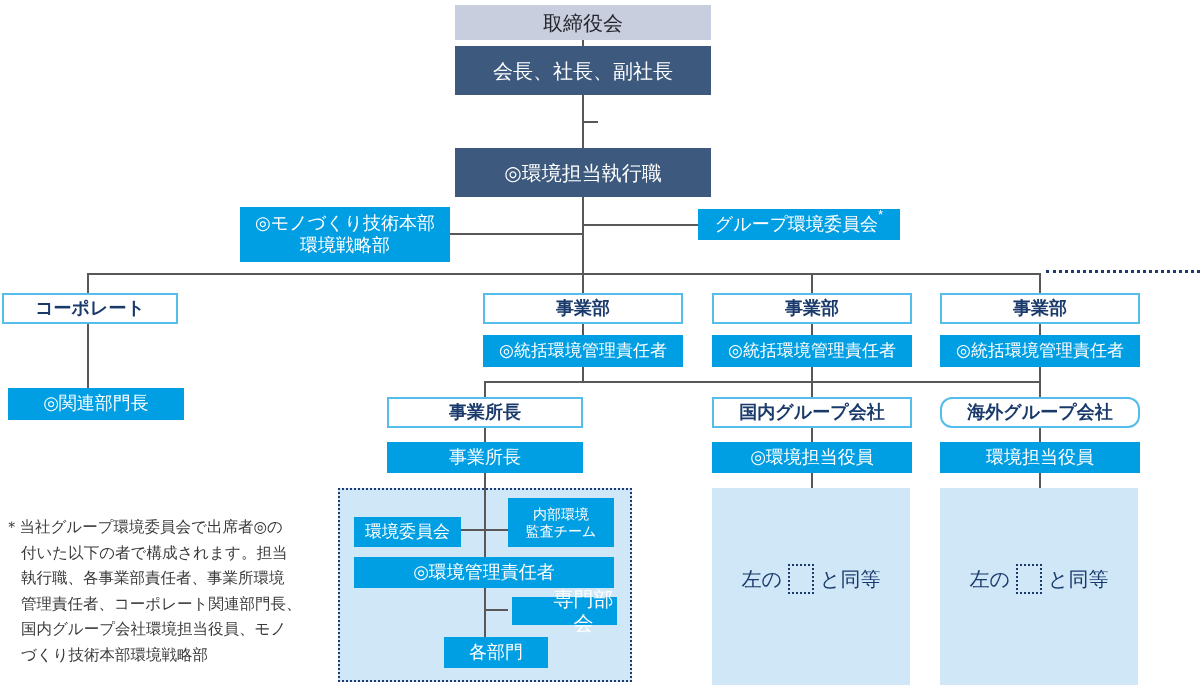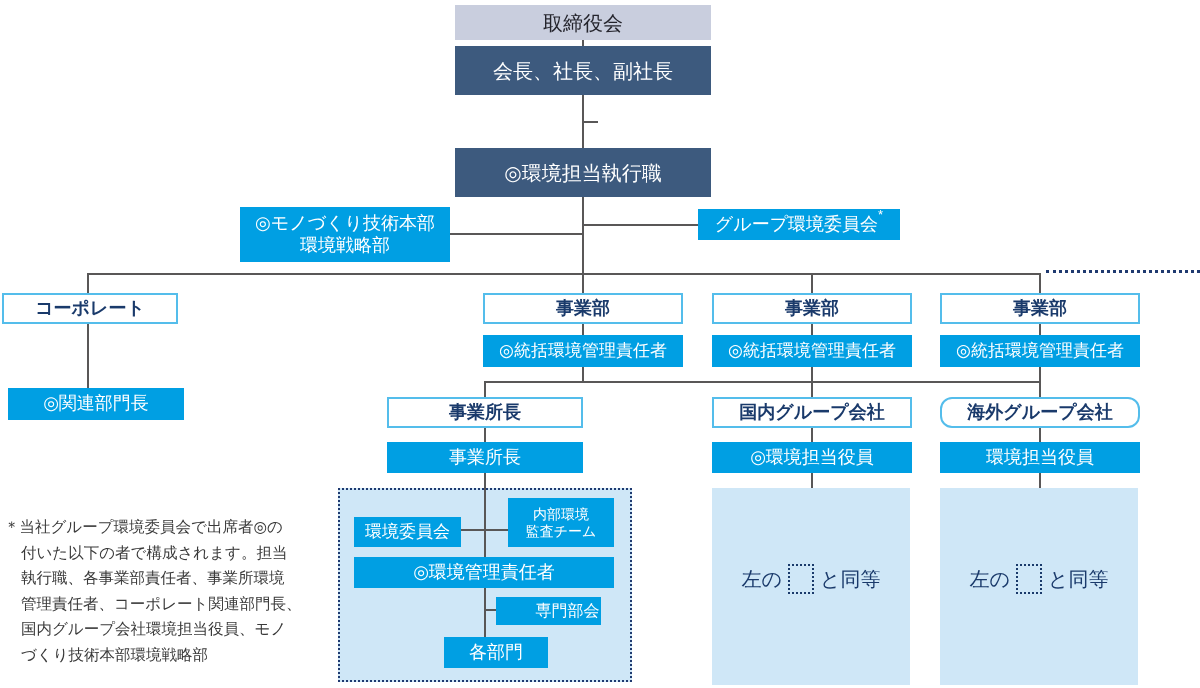--- a/index.html
+++ b/index.html
@@ -136,21 +136,21 @@
   <div class="box cyan" style="left:354px;top:517px;width:107px;height:30px;font-size:17px;">
     <span>環境委員会</span>
   </div>
   <div class="box cyan" style="left:508px;top:498px;width:106px;height:49px;font-size:14px;">
     <span>内部環境</span>
     <span>監査チーム</span>
   </div>
   <div class="box cyan" style="left:354px;top:557px;width:260px;height:31px;font-size:18px;">
     <span>◎環境管理責任者</span>
   </div>
-  <div class="box cyan" style="left:496px;top:597px;width:105px;height:28px;font-size:16px;padding-left:38px;">
+  <div class="box cyan" style="left:512px;top:597px;width:105px;height:28px;font-size:20px;padding-left:38px;">
     <span>専門部会</span>
   </div>
   <div class="box cyan" style="left:432px;top:637px;width:104px;height:31px;margin-left:12px;">
     <span>各部門</span>
   </div>
 
   <div class="equiv" style="left:712px;top:556px;width:198px;height:46px;">
     <span>左の</span>
     <span class="equiv-square"></span>
     <span>と同等</span>

